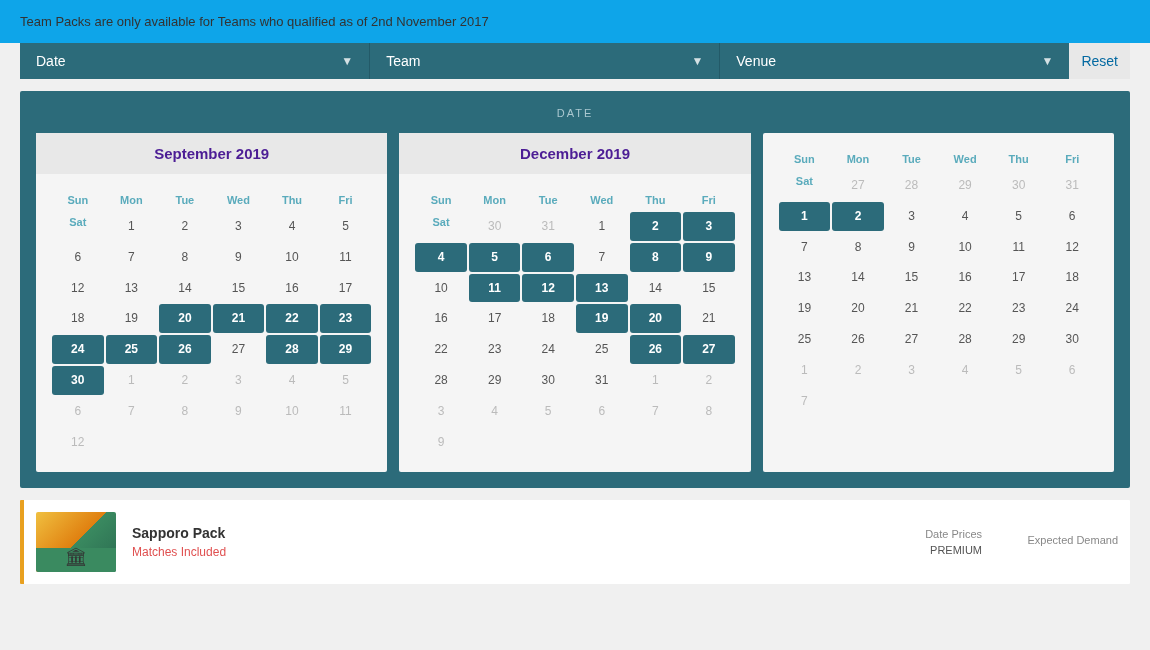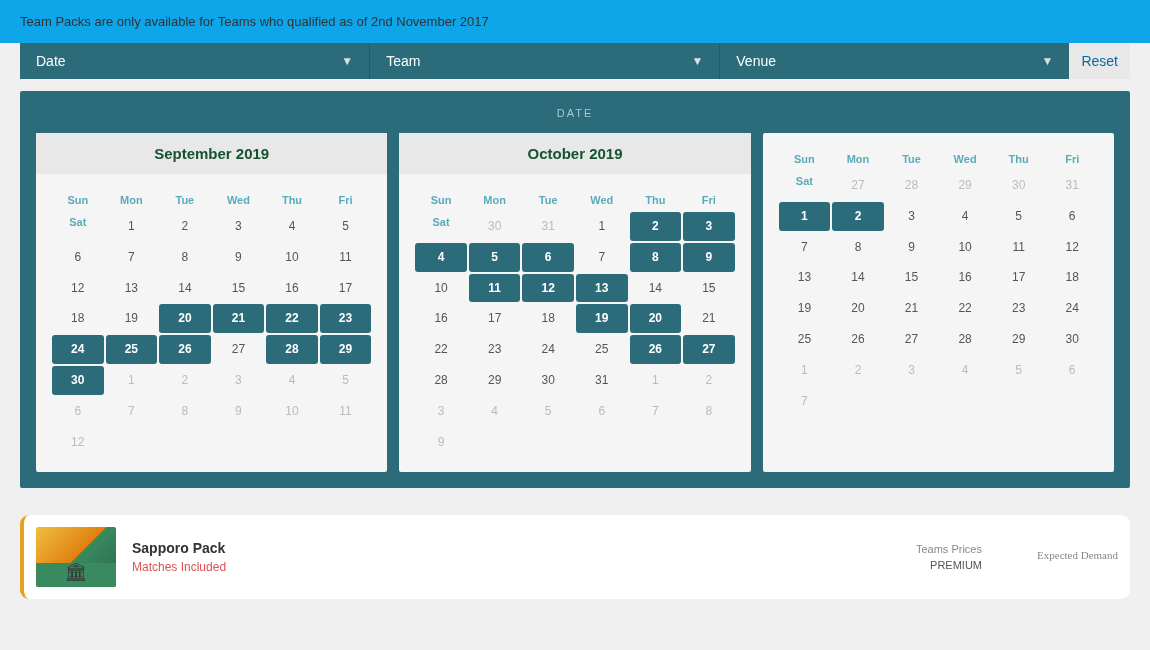--- a/index.html
+++ b/index.html
@@ -78,21 +78,21 @@
       background: #f5f5f5;
       border-radius: 2px;
       flex: 1;
       padding: 16px;
     }
 
     .calendar-header {
       text-align: center;
       font-size: 15px;
       font-weight: bold;
-      color: #14532d;
+      color: #4c1d95;
       margin-bottom: 16px;
       padding-bottom: 10px;
       background: #e8e8e8;
       margin: -16px -16px 16px -16px;
       padding: 12px 16px;
     }
 
     .calendar-grid {
       display: grid;
       grid-template-columns: repeat(6, 1fr);
@@ -121,27 +121,27 @@
 
     .day-cell.highlight {
       background: #2c6b7a;
       color: #fff;
       border-radius: 3px;
       font-weight: 600;
     }
 
     .bottom-card {
       background: #fff;
-      margin: 27px 20px 0 20px;
+      margin: 12px 20px 0 20px;
       border-left: 4px solid #e8a020;
       display: flex;
       align-items: center;
       padding: 12px;
       gap: 16px;
-      border-radius: 9px;
+      border-radius: 1px;
     }
 
     .card-image {
       width: 80px;
       height: 60px;
       background: linear-gradient(135deg, #f0c040 0%, #e08010 50%, #3a8a60 50%, #2a6a50 100%);
       border-radius: 2px;
       position: relative;
       overflow: hidden;
       flex-shrink: 0;
@@ -191,21 +191,20 @@
     }
 
     .card-premium {
       font-size: 11px;
       color: #555;
     }
 
     .card-expected {
       text-align: right;
       min-width: 120px;
-      font-family: Liberation Serif, serif;
     }
 
     .card-expected-label {
       font-size: 11px;
       color: #888;
       margin-bottom: 4px;
     }
   </style>
 </head>
 <body>
@@ -289,21 +288,21 @@
         <div class="day-cell other-month">7</div>
         <div class="day-cell other-month">8</div>
         <div class="day-cell other-month">9</div>
         <div class="day-cell other-month">10</div>
         <div class="day-cell other-month">11</div>
         <div class="day-cell other-month">12</div>
       </div>
     </div>
 
     <div class="calendar">
-      <div class="calendar-header">October 2019</div>
+      <div class="calendar-header">December 2019</div>
       <div class="calendar-grid">
         <div class="day-label">Sun</div>
         <div class="day-label">Mon</div>
         <div class="day-label">Tue</div>
         <div class="day-label">Wed</div>
         <div class="day-label">Thu</div>
         <div class="day-label">Fri</div>
         <div class="day-label">Sat</div>
 
         <div class="day-cell other-month">30</div>
@@ -419,19 +418,19 @@
   </div>
 </div>
 
 <div class="bottom-card">
   <div class="card-image"></div>
   <div class="card-info">
     <div class="card-title">Sapporo Pack</div>
     <div class="card-subtitle">Matches Included</div>
   </div>
   <div class="card-prices">
-    <div class="card-prices-label">Teams Prices</div>
+    <div class="card-prices-label">Date Prices</div>
     <div class="card-premium">PREMIUM</div>
   </div>
   <div class="card-expected">
     <div class="card-expected-label">Expected Demand</div>
   </div>
 </div>
 
 </body></html>

